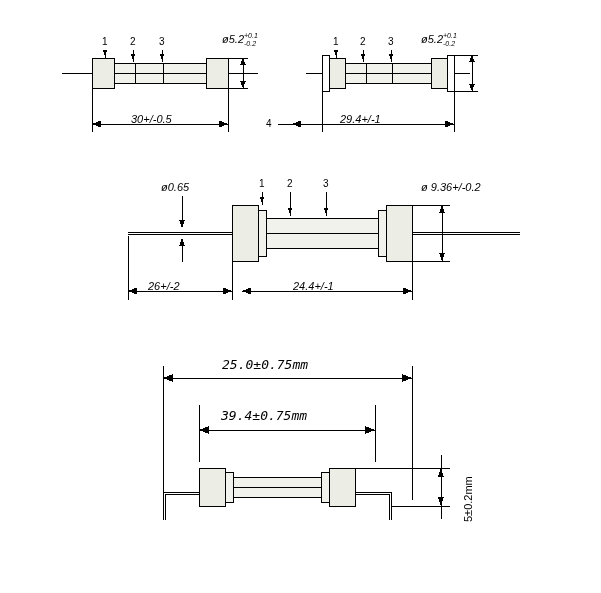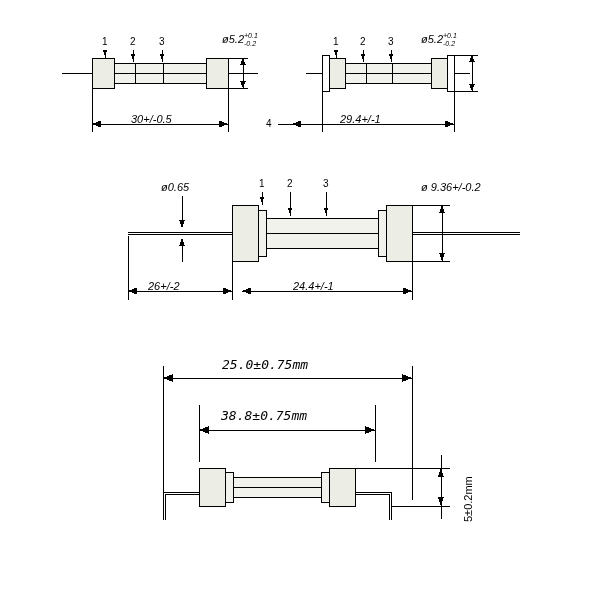--- a/index.html
+++ b/index.html
@@ -203,16 +203,16 @@
 
   <div class="lbl" style="left:161px;top:182px;">ø0.65</div>
   <div class="num" style="left:259px;top:178px;">1</div>
   <div class="num" style="left:287px;top:178px;">2</div>
   <div class="num" style="left:323px;top:178px;">3</div>
   <div class="lbl" style="left:421px;top:182px;">ø 9.36+/-0.2</div>
   <div class="lbl" style="left:148px;top:281px;">26+/-2</div>
   <div class="lbl" style="left:293px;top:281px;">24.4+/-1</div>
 
   <div class="lbl mono big" style="left:222px;top:358px;">25.0±0.75mm</div>
-  <div class="lbl mono big" style="left:221px;top:409px;">38.8±0.75mm</div>
+  <div class="lbl mono big" style="left:221px;top:409px;">39.4±0.75mm</div>
   <div class="rot mono" style="left:462px;top:522px;">5±0.2mm</div>
 
 </div>
 
 </body></html>

